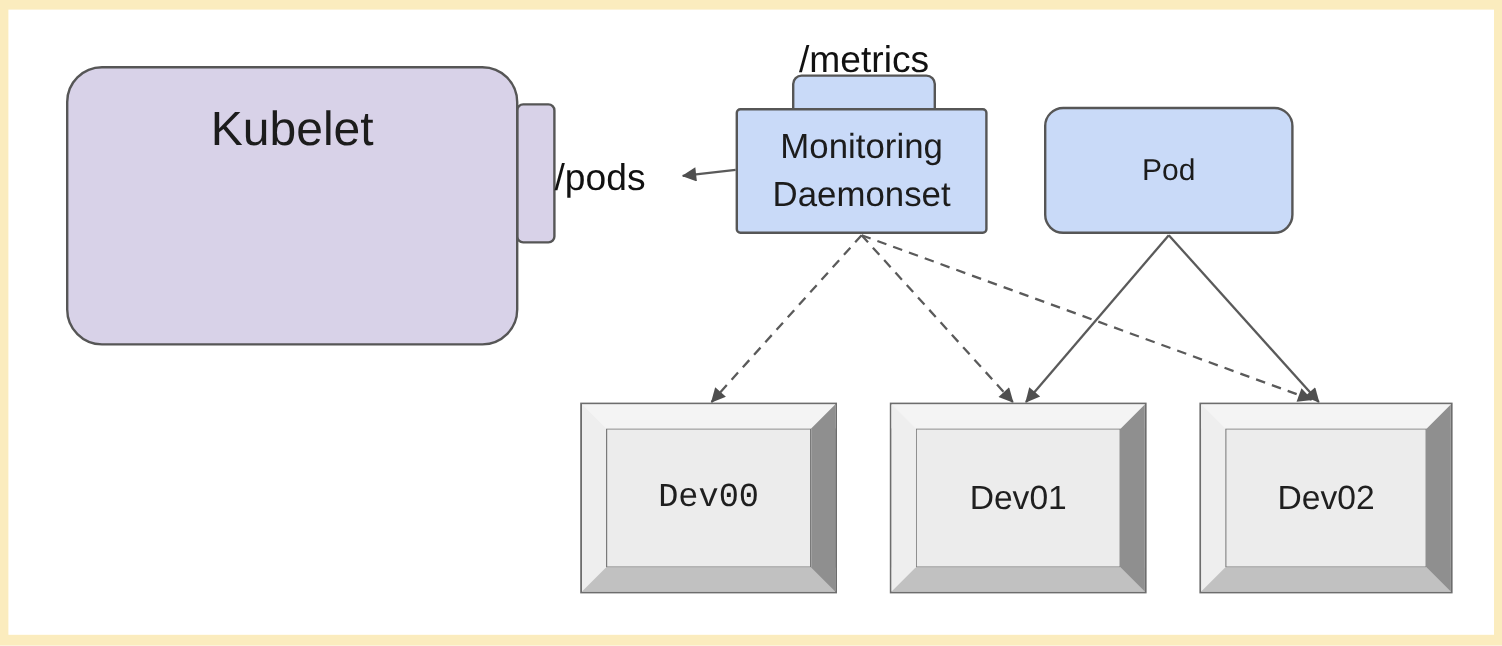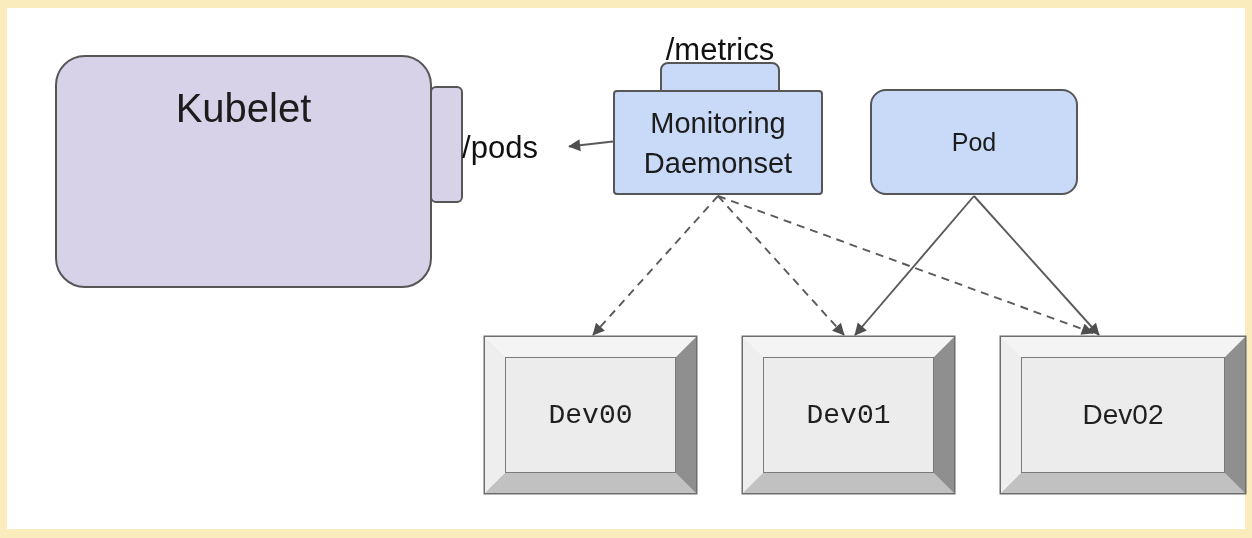--- a/index.html
+++ b/index.html
@@ -40,22 +40,22 @@
     position:absolute;width:211px;height:156px;box-sizing:border-box;z-index:2;
     border-style:solid;border-width:20px;
     border-top-color:#f4f4f4;border-left-color:#eeeeee;
     border-right-color:#8f8f8f;border-bottom-color:#c1c1c1;
     background:#ececec;
     box-shadow:0 0 0 1.5px #6d6d6d, inset 0 0 0 1px #7a7a7a;
     display:flex;align-items:center;justify-content:center;
   }
   .dev-label{font-size:28px;color:#1f1f1f;}
   .dev00{left:485px;top:337px;font-family:Liberation Mono, monospace;}
-  .dev01{left:743px;top:337px;font-family:Liberation Mono, monospace;}
-  .dev02{left:1001px;top:337px;width:244px;}
+  .dev01{left:743px;top:337px;}
+  .dev02{left:1001px;top:337px;width:208px;}
 
   svg.overlay{position:absolute;left:0;top:0;z-index:5;pointer-events:none;}
   .edge{stroke:#5a5a5a;stroke-width:1.9;fill:none;}
   .dashed{stroke-dasharray:8 6;}
 </style>
 </head>
 <body>
 
 <div id="canvas">
   <div class="inner-bg"></div>

